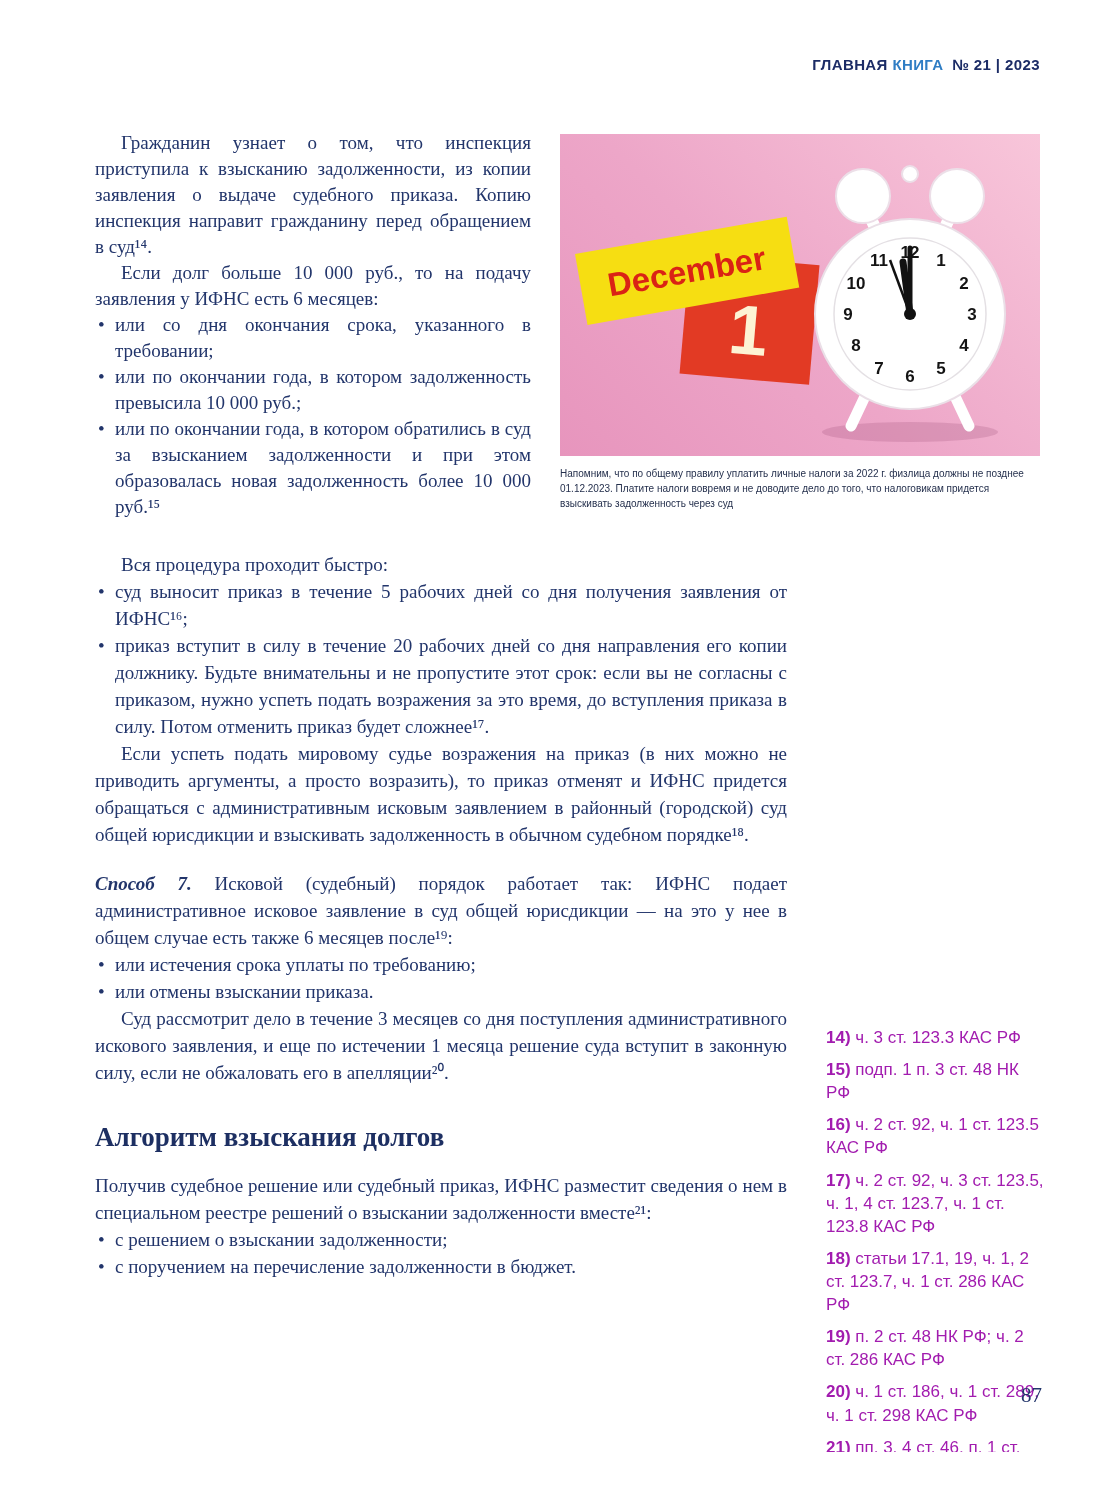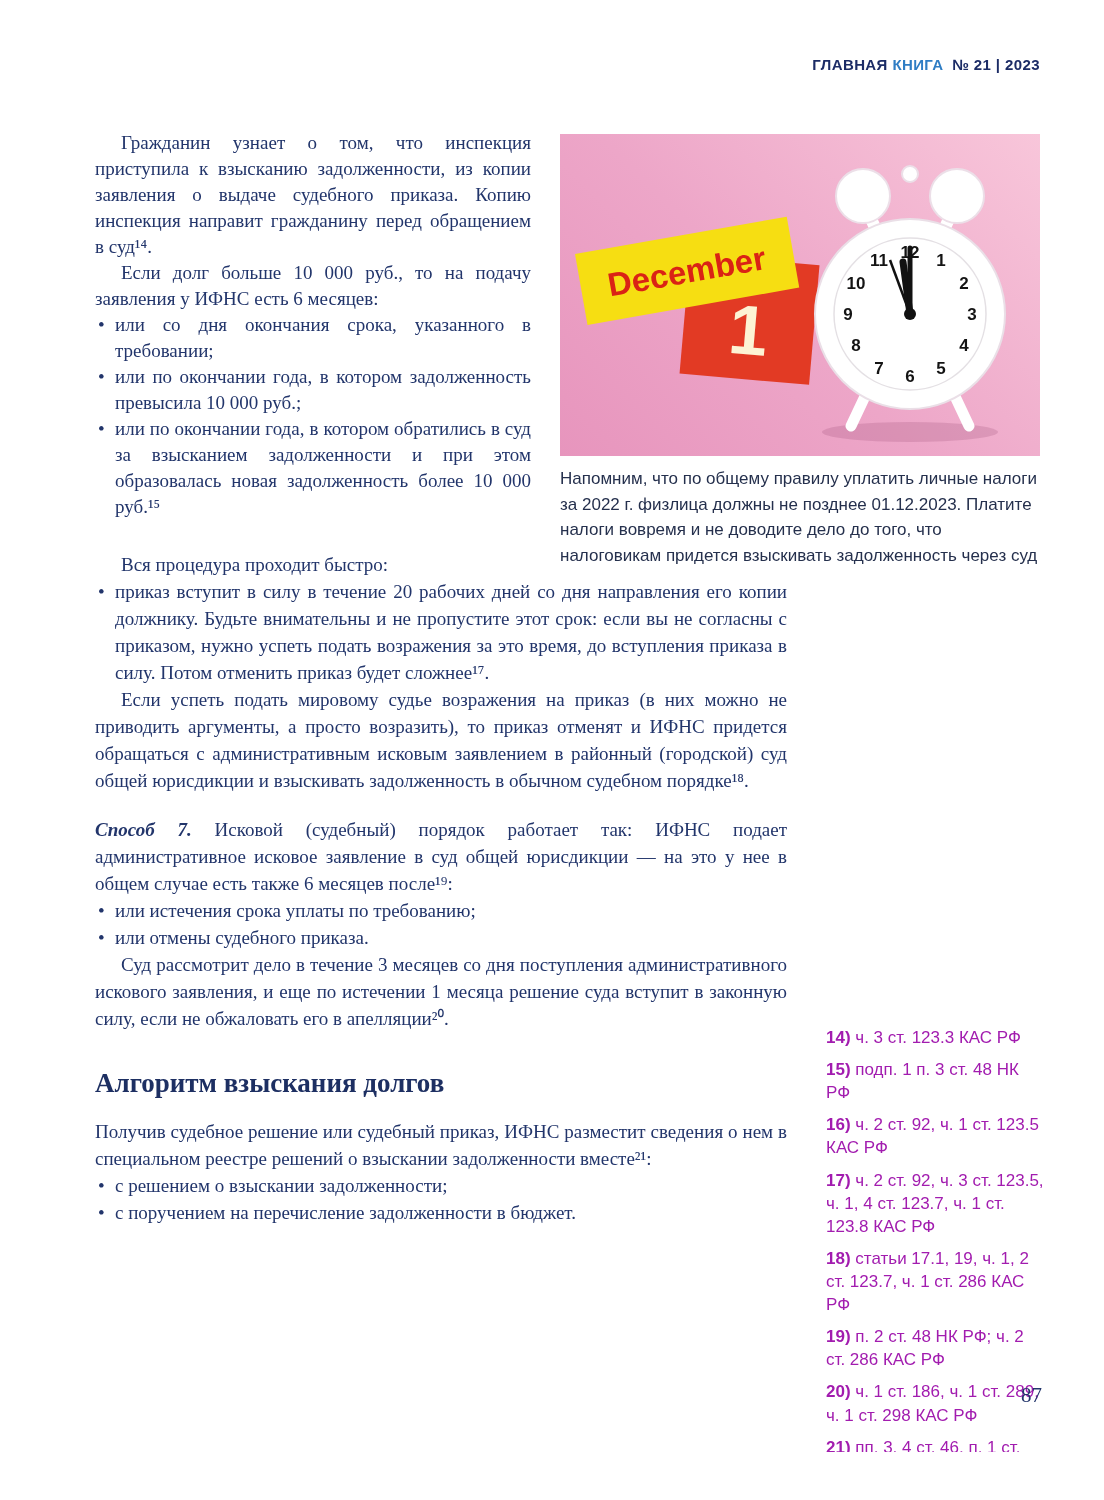--- a/index.html
+++ b/index.html
@@ -39,21 +39,21 @@
 
   
   .photo-wrap{position:absolute;left:560px;top:134px;width:480px;}
   .photo{
     position:relative;width:480px;height:322px;overflow:hidden;
     background:linear-gradient(225deg,#f8c6da 0%,#eda6c8 55%,#e795bd 100%);
   }
   .photo svg{position:absolute;left:0;top:0;}
   .caption{
     margin-top:10px;width:478px;
-    font-family:"Liberation Sans",sans-serif;font-size:17px;line-height:1.5;
+    font-family:"Liberation Sans",sans-serif;font-size:10px;line-height:1.5;
     color:#25304d;text-align:left;
   }
 
   
   .footnotes{
     position:absolute;left:826px;top:1026px;width:218px;
     font-family:"Liberation Sans",sans-serif;font-size:17px;line-height:1.36;
     color:#a21caf;text-align:left;
   }
   .fn{margin:0 0 9px 0;}
@@ -141,30 +141,31 @@
             <circle cx="350" cy="180" r="6" fill="#111111"></circle>
           </g>
         </g>
       </svg>
     </div>
     <div class="caption">Напомним, что по общему правилу уплатить личные налоги за 2022 г. физлица должны не позднее 01.12.2023. Платите налоги вовремя и не доводите дело до того, что налоговикам придется взыскивать задолженность через суд</div>
   </div>
 
   <div class="col-full">
     <p class="para indent">Вся процедура проходит быстро:</p>
+    <p class="bullet">суд выносит приказ в течение 5 рабочих дней со дня получения заявления от ИФНС¹⁶;</p>
     <p class="bullet">приказ вступит в силу в течение 20 рабочих дней со дня направления его копии должнику. Будьте внимательны и не пропустите этот срок: если вы не согласны с приказом, нужно успеть подать возражения за это время, до вступления приказа в силу. Потом отменить приказ будет сложнее¹⁷.</p>
     <p class="para indent">Если успеть подать мировому судье возражения на приказ (в них можно не приводить аргументы, а просто возразить), то приказ отменят и ИФНС придется обращаться с административным исковым заявлением в районный (городской) суд общей юрисдикции и взыскивать задолженность в обычном судебном порядке¹⁸.</p>
 
     <p class="para method2">
       <span class="lead-i">Способ 7.</span>
       <span class="lead-b">Исковой (судебный) порядок работает так:</span>
       <span>ИФНС подает административное исковое заявление в суд общей юрисдикции — на это у нее в общем случае есть также 6 месяцев после¹⁹:</span>
     </p>
     <p class="bullet">или истечения срока уплаты по требованию;</p>
-    <p class="bullet">или отмены судебного приказа.</p>
+    <p class="bullet">или отмены взыскании приказа.</p>
     <p class="para indent">Суд рассмотрит дело в течение 3 месяцев со дня поступления административного искового заявления, и еще по истечении 1 месяца решение суда вступит в законную силу, если не обжаловать его в апелляции²⁰.</p>
 
     <h2 class="section-heading">Алгоритм взыскания долгов</h2>
 
     <p class="para">Получив судебное решение или судебный приказ, ИФНС разместит сведения о нем в специальном реестре решений о взыскании задолженности вместе²¹:</p>
     <p class="bullet">с решением о взыскании задолженности;</p>
     <p class="bullet">с поручением на перечисление задолженности в бюджет.</p>
   </div>
 
   <div class="footnotes">

